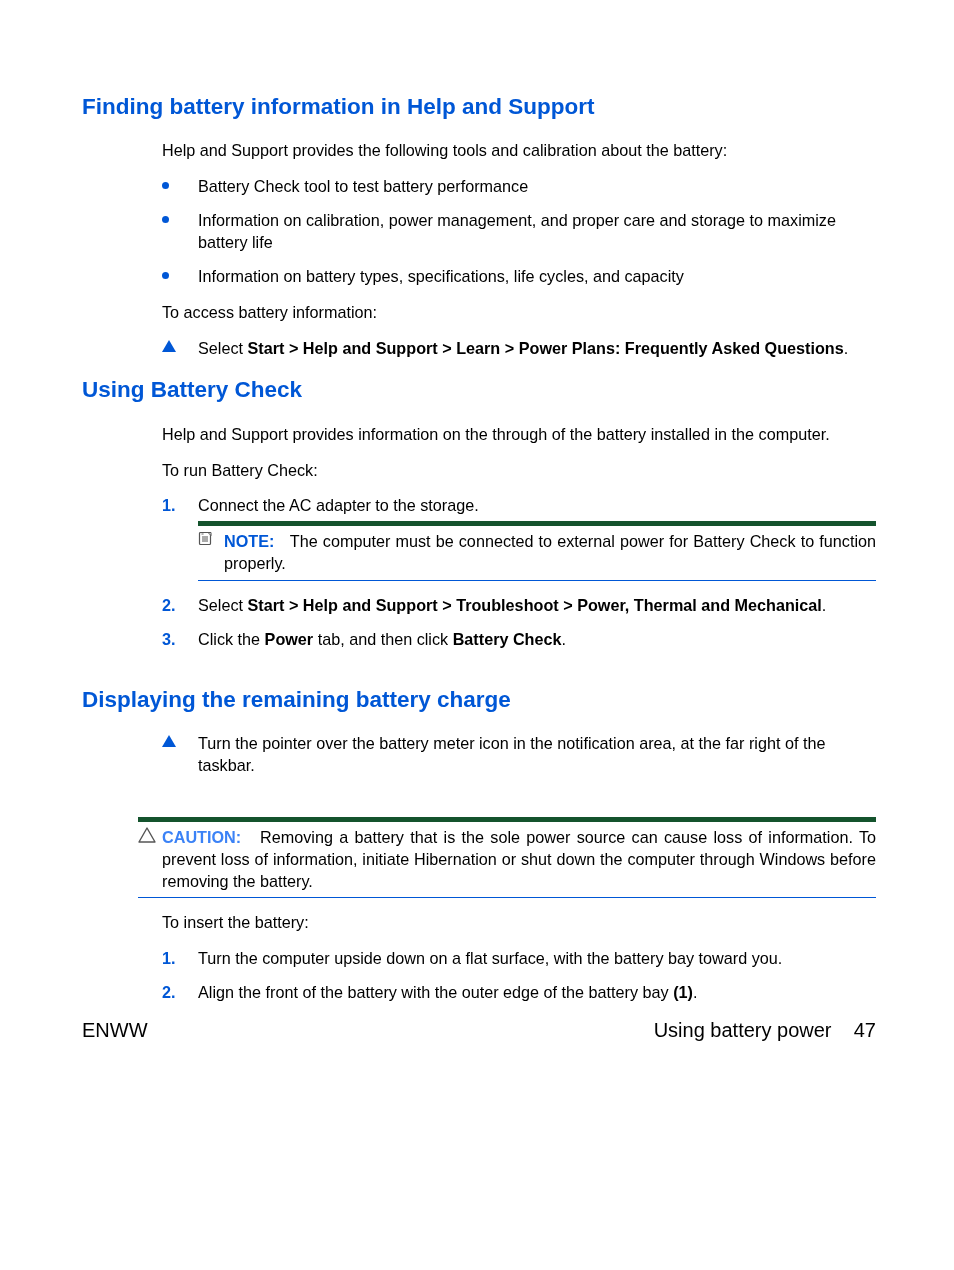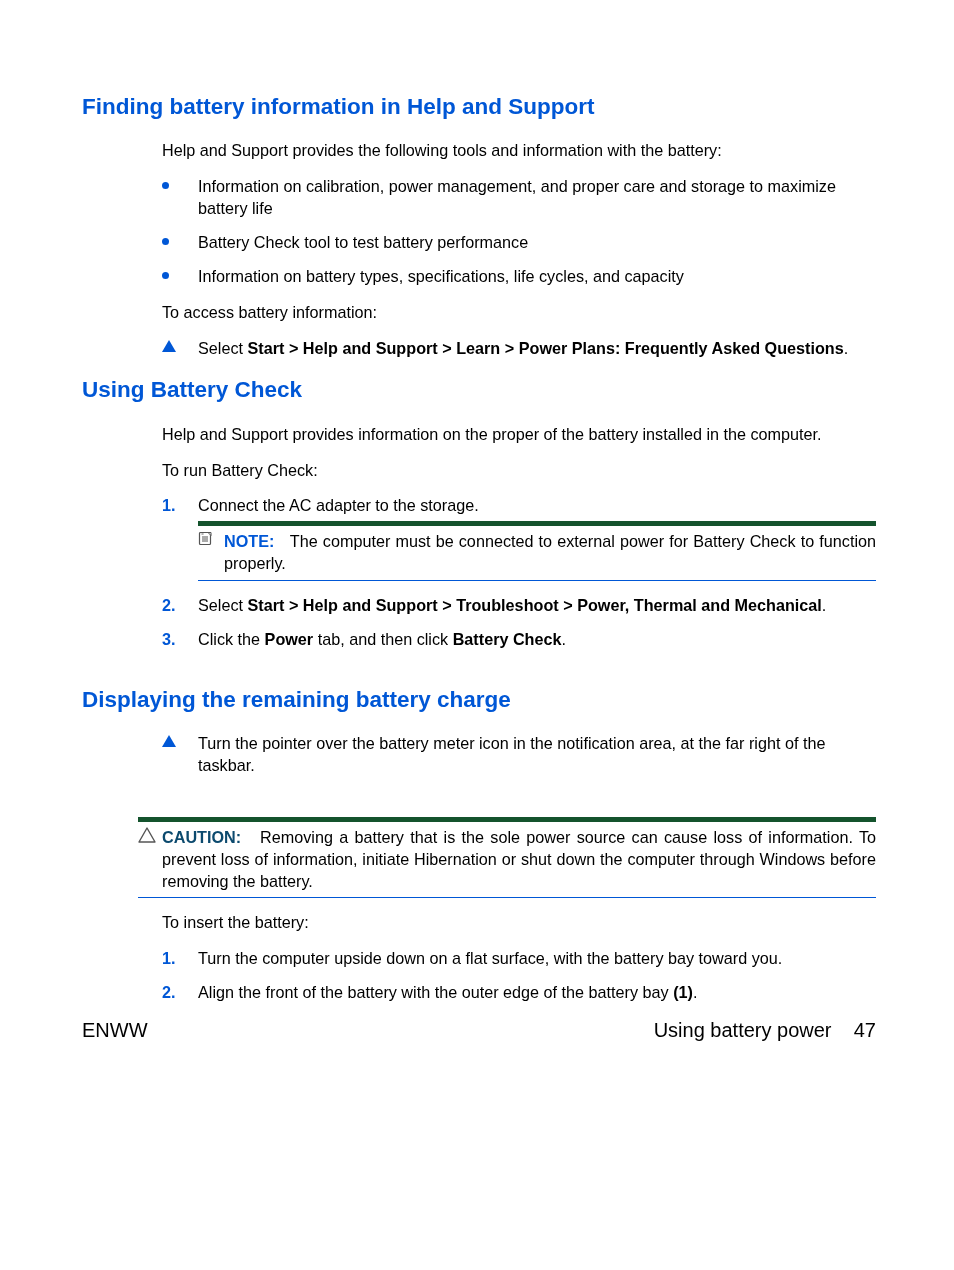--- a/index.html
+++ b/index.html
@@ -110,21 +110,21 @@
     margin-left: -24px;
     padding-left: 24px;
   }
   .caution-icon {
     position: absolute;
     left: 0; top: 5px;
     width: 0; height: 0;
   }
   .caution-icon svg { display:block; }
   .label-orange {
-    color: #0c4a6e;
+    color: #3b82f6;
     font-weight: bold;
   }
   .label-blue {
     color: #0057d6;
     font-weight: bold;
   }
   b { font-weight: bold; }
   .footer {
     position: absolute;
     bottom: 60px;
@@ -137,37 +137,37 @@
   .footer-right { white-space: pre; }
   .sect-gap { height: 20px; }
 </style>
 </head>
 <body>
 
 <div class="page">
 
   <h2 class="section">Finding battery information in Help and Support</h2>
   <div class="body-indent">
-    <p class="para">Help and Support provides the following tools and information with the battery:</p>
+    <p class="para">Help and Support provides the following tools and calibration about the battery:</p>
     <ul class="bullets">
+      <li>Battery Check tool to test battery performance</li>
       <li>Information on calibration, power management, and proper care and storage to maximize battery life</li>
-      <li>Battery Check tool to test battery performance</li>
       <li>Information on battery types, specifications, life cycles, and capacity</li>
     </ul>
     <p class="para">To access battery information:</p>
     <ul class="triangle-list">
       <li>
         <span>Select </span><b>Start &gt; Help and Support &gt; Learn &gt; Power Plans: Frequently Asked Questions</b><span>.</span>
       </li>
     </ul>
   </div>
 
   <h2 class="section">Using Battery Check</h2>
   <div class="body-indent">
-    <p class="para">Help and Support provides information on the proper of the battery installed in the computer.</p>
+    <p class="para">Help and Support provides information on the through of the battery installed in the computer.</p>
     <p class="para">To run Battery Check:</p>
     <ol class="steps">
       <li>
         <span>Connect the AC adapter to the storage.</span>
         <div class="note-box">
           <span class="note-icon">
             <svg width="16" height="16" viewBox="0 0 16 16">
                 <rect x="1.5" y="2.5" width="11" height="12" rx="1" fill="none" stroke="#555" stroke-width="1.2"></rect>
                 <path d="M10 2.5 L13 5.5 L13 2.5 Z" fill="#fff" stroke="#555" stroke-width="1"></path>
                 <path d="M4 3.5 l1 1 M5 3.5 l-1 1" stroke="#555" stroke-width="1"></path>

